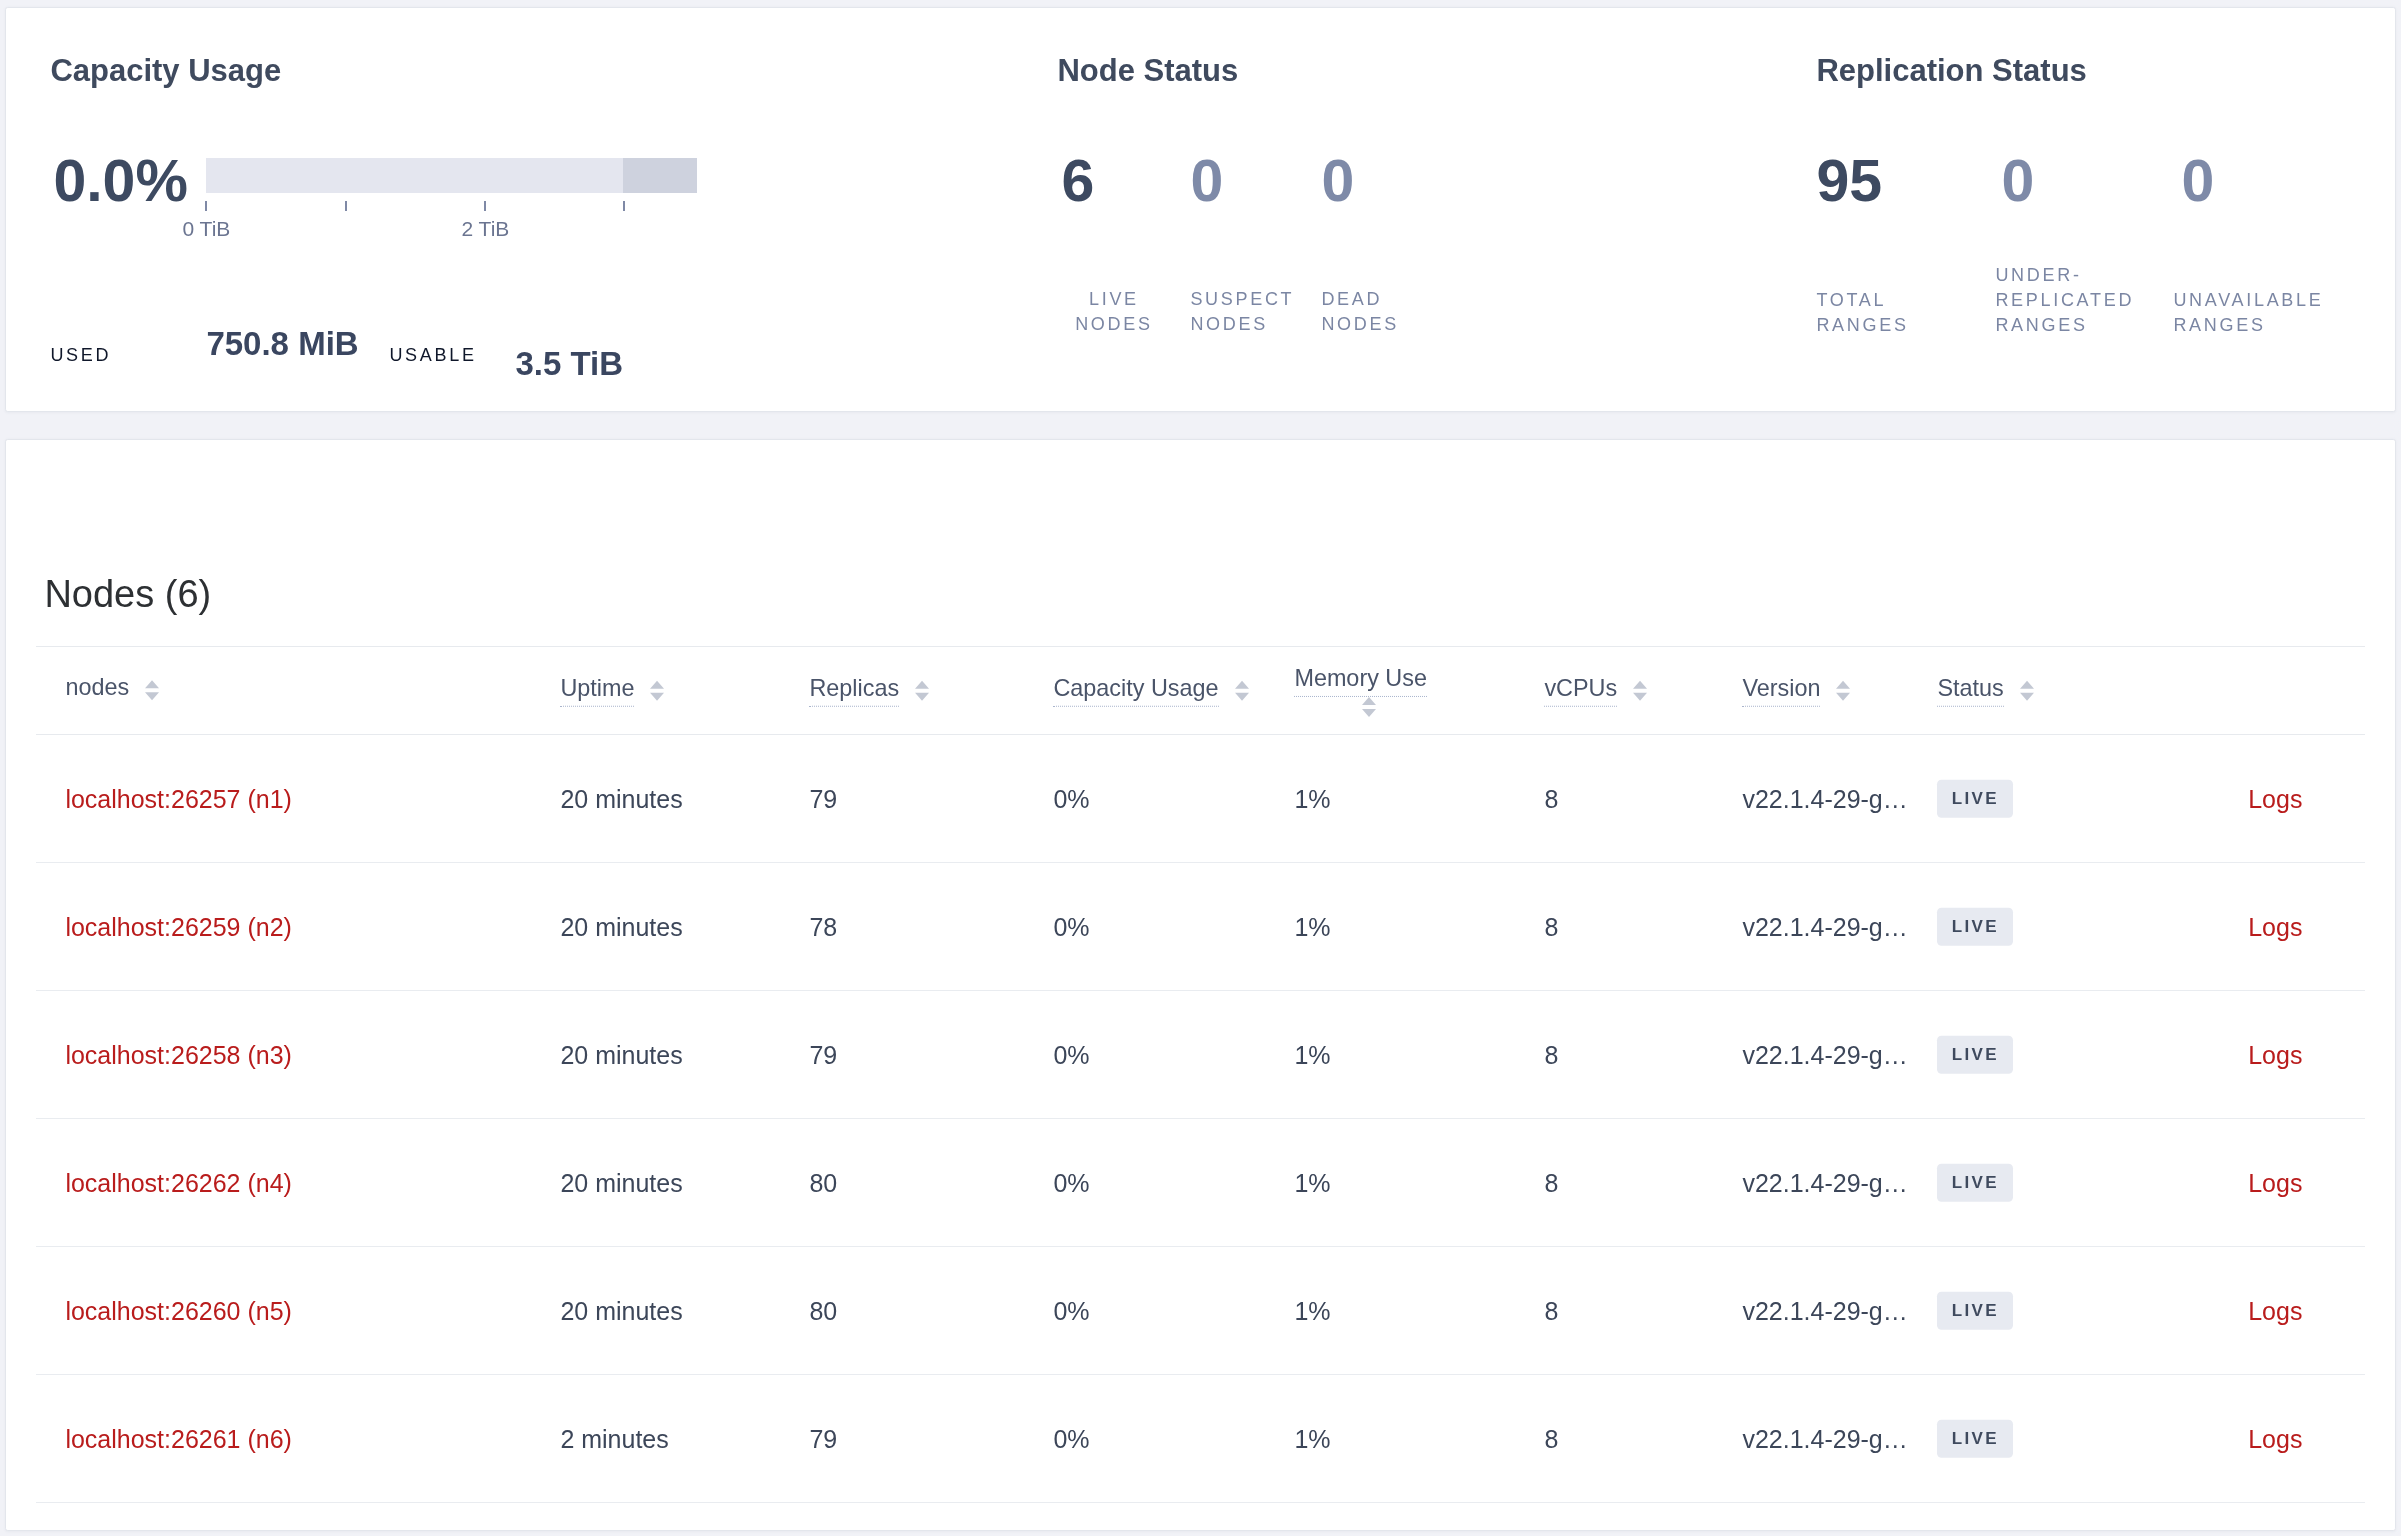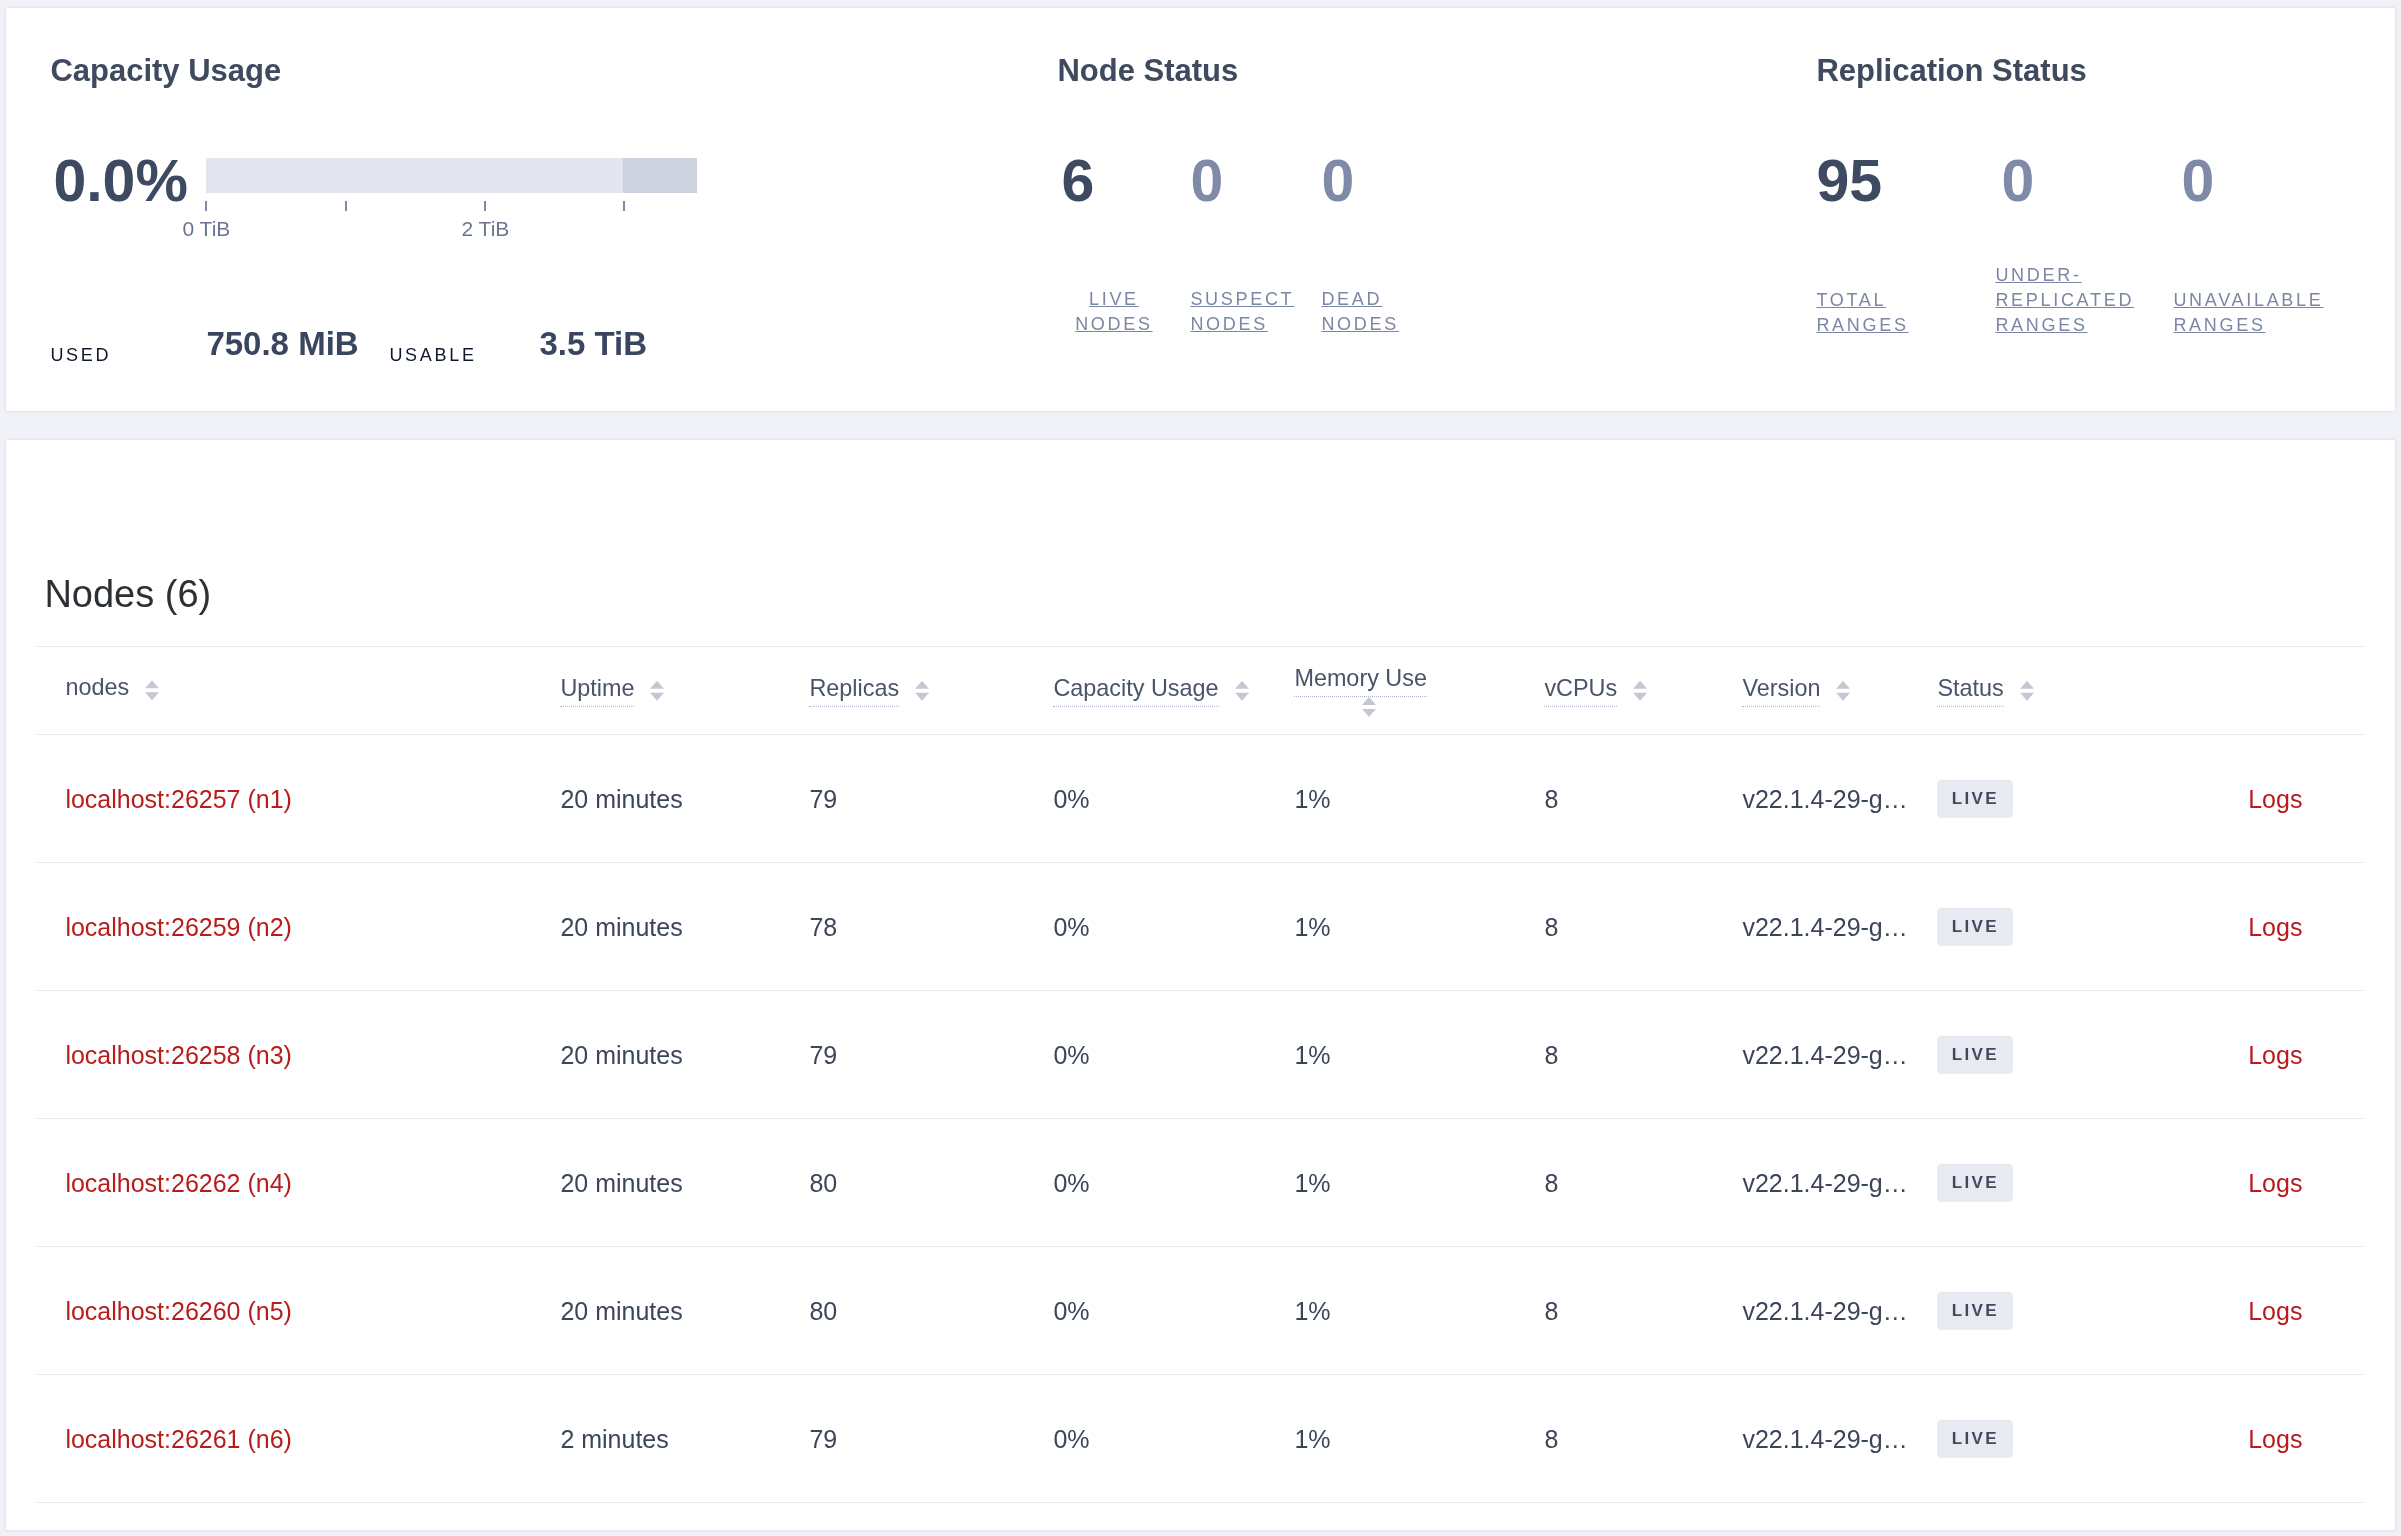--- a/index.html
+++ b/index.html
@@ -6,21 +6,21 @@
   .page{position:relative;width:2401px;height:1536px;background:#f1f2f7;
         font-family:"Liberation Sans",sans-serif;overflow:hidden;}
   .card{position:absolute;background:#fff;border:0.9px solid #e3e6ec;border-radius:2.7px;
         box-shadow:0 0.9px 2.7px rgba(60,70,90,.05);box-sizing:border-box;}
 
   
   .summary{left:5.4px;top:7.2px;width:2391px;height:405px;}
   .panel-title{position:absolute;top:45px;font-size:31px;font-weight:600;color:#3f4a5e;}
   .big{position:absolute;top:144px;font-size:59px;font-weight:700;color:#3d4a61;line-height:1;}
   .big.dim{color:#7e8aa8;font-weight:600;}
-  .statlabel{position:absolute;font-size:18px;letter-spacing:2.7px;color:#7b86a3;line-height:25px;text-decoration:underline;}
+  .statlabel{position:absolute;font-size:18px;letter-spacing:2.7px;color:#7b86a3;line-height:25px;}
 
   
   .cap-bar{position:absolute;left:200px;top:150px;width:491px;height:35px;background:#e4e6ef;}
   .cap-bar .tail{position:absolute;right:0;top:0;width:74px;height:35px;background:#ced2de;}
   .tick{position:absolute;top:193px;width:1.8px;height:10px;background:#7f89a6;}
   .ticklabel{position:absolute;top:209px;font-size:21px;color:#6b7591;transform:translateX(-50%);white-space:nowrap;}
   .cap-stats{position:absolute;left:0;top:317px;width:811px;height:45px;}
   .cap-stats .sl{position:absolute;top:20px;font-size:18px;letter-spacing:2.7px;color:#0f172a;}
   .cap-stats .sv{position:absolute;top:0;font-size:33px;font-weight:600;color:#3a4660;}
 
@@ -73,21 +73,21 @@
       <div class="tick" style="left:199px;"></div>
       <div class="tick" style="left:339px;"></div>
       <div class="tick" style="left:478px;"></div>
       <div class="tick" style="left:617px;"></div>
       <div class="ticklabel" style="left:200px;">0 TiB</div>
       <div class="ticklabel" style="left:479px;">2 TiB</div>
       <div class="cap-stats">
         <span class="sl" style="left:44px;">USED</span>
         <span class="sv" style="left:200px;">750.8 MiB</span>
         <span class="sl" style="left:383px;">USABLE</span>
-        <span class="sv" style="left:533px;">3.5 TiB</span>
+        <span class="sv" style="left:509px;margin-top:20px;">3.5 TiB</span>
       </div>
     </div>
 
     <div>
       <div class="panel-title" style="left:1051px;">Node Status</div>
       <div class="big" style="left:1055px;">6</div>
       <div class="big dim" style="left:1184px;">0</div>
       <div class="big dim" style="left:1315px;">0</div>
       <div class="statlabel" style="left:1051px;top:279px;width:113px;text-align:center;">LIVE NODES</div>
       <div class="statlabel" style="left:1184px;top:279px;width:149px;">SUSPECT NODES</div>

